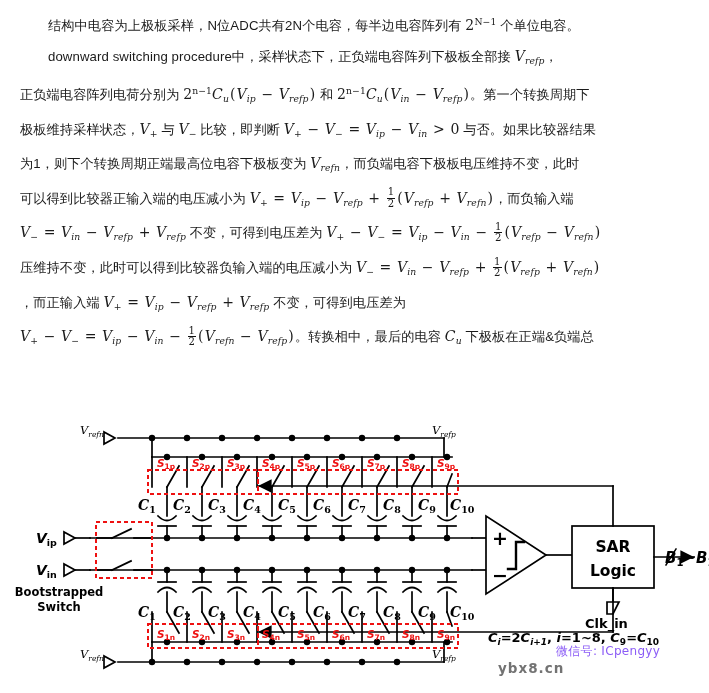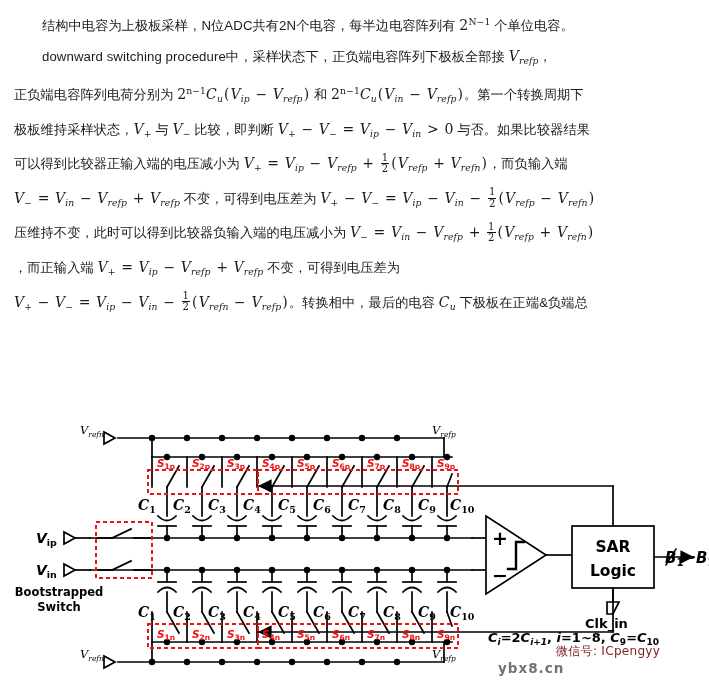--- a/index.html
+++ b/index.html
@@ -2,36 +2,36 @@
 <html><head>
 <meta charset="utf-8">
 <style>
   html,body{margin:0;padding:0;}
   body{
     width:709px;height:693px;background:#ffffff;
     font-family:"Liberation Sans","DejaVu Sans",sans-serif;
     color:#111;position:relative;overflow:hidden;
   }
   
-  .article{position:absolute;left:0;top:0;width:685px;padding:6px 18px 0 14px;box-sizing:border-box;}
+  .article{position:absolute;left:0;top:0;width:685px;padding:6px 18px 0 20px;box-sizing:border-box;}
   .para{font-size:13.2px;line-height:31px;color:#1a1a1a;margin:0;letter-spacing:0.1px;}
   .para.indent{text-indent:28px;}
   .math{font-family:"DejaVu Serif","Liberation Serif",serif;font-style:italic;font-size:14px;}
   .math .up{font-style:normal;}
   .sub{font-size:0.66em;vertical-align:-0.28em;font-style:italic;}
   .sup{font-size:0.66em;vertical-align:0.52em;font-style:normal;}
   .frac{display:inline-block;vertical-align:-0.38em;text-align:center;font-size:0.72em;font-style:normal;line-height:1.02;margin:0 1px;}
   .frac .num{display:block;border-bottom:1px solid #111;padding:0 1px;}
   .frac .den{display:block;padding:0 1px;}
   .op{font-style:normal;padding:0 1px;}
   
   .figure{position:absolute;left:0;top:404px;width:581px;height:289px;}
   .fig-svg{display:block;}
   .wm{position:absolute;font-family:"DejaVu Sans","Liberation Sans",sans-serif;}
-  .wm1{left:556px;top:643px;font-size:12px;color:#7f1d1d;letter-spacing:.3px;white-space:nowrap;}
+  .wm1{left:556px;top:643px;font-size:12px;color:#8b5cf6;letter-spacing:.3px;white-space:nowrap;}
   .wm2{left:498px;top:660px;font-size:13.5px;color:#737373;font-weight:bold;letter-spacing:1px;}
 </style>
 </head>
 <body>
 
 <div class="article">
 
   <p class="para indent">
     结构中电容为上极板采样，N位ADC共有2N个电容，每半边电容阵列有
     <span class="math"><span class="up">2</span><span class="sup">N−1</span></span> 个单位电容。
@@ -45,20 +45,23 @@
   <p class="para">
     正负端电容阵列电荷分别为 <span class="math"><span class="up">2</span><span class="sup">n−1</span>C<span class="sub">u</span><span class="op">(</span>V<span class="sub">ip</span> <span class="op">−</span> V<span class="sub">refp</span><span class="op">)</span></span> 和
     <span class="math"><span class="up">2</span><span class="sup">n−1</span>C<span class="sub">u</span><span class="op">(</span>V<span class="sub">in</span> <span class="op">−</span> V<span class="sub">refp</span><span class="op">)</span></span>。第一个转换周期下
   </p>
 
   <p class="para">
     极板维持采样状态，<span class="math">V<span class="sub">+</span></span> 与 <span class="math">V<span class="sub">−</span></span> 比较，即判断
     <span class="math">V<span class="sub">+</span> <span class="op">−</span> V<span class="sub">−</span> <span class="op">=</span> V<span class="sub">ip</span> <span class="op">−</span> V<span class="sub">in</span> <span class="op">&gt;</span> <span class="up">0</span></span> 与否。如果比较器结果
   </p>
 
+  <p class="para">
+    为1，则下个转换周期正端最高位电容下极板变为 <span class="math">V<span class="sub">refn</span></span>，而负端电容下极板电压维持不变，此时
+  </p>
 
   <p class="para">
     可以得到比较器正输入端的电压减小为 <span class="math">V<span class="sub">+</span> <span class="op">=</span> V<span class="sub">ip</span> <span class="op">−</span> V<span class="sub">refp</span> <span class="op">+</span> <span class="frac"><span class="num">1</span><span class="den">2</span></span><span class="op">(</span>V<span class="sub">refp</span> <span class="op">+</span> V<span class="sub">refn</span><span class="op">)</span></span>，而负输入端
   </p>
 
   <p class="para">
     <span class="math">V<span class="sub">−</span> <span class="op">=</span> V<span class="sub">in</span> <span class="op">−</span> V<span class="sub">refp</span> <span class="op">+</span> V<span class="sub">refp</span></span> 不变，可得到电压差为
     <span class="math">V<span class="sub">+</span> <span class="op">−</span> V<span class="sub">−</span> <span class="op">=</span> V<span class="sub">ip</span> <span class="op">−</span> V<span class="sub">in</span> <span class="op">−</span> <span class="frac"><span class="num">1</span><span class="den">2</span></span><span class="op">(</span>V<span class="sub">refp</span> <span class="op">−</span> V<span class="sub">refn</span><span class="op">)</span></span>
   </p>
 

